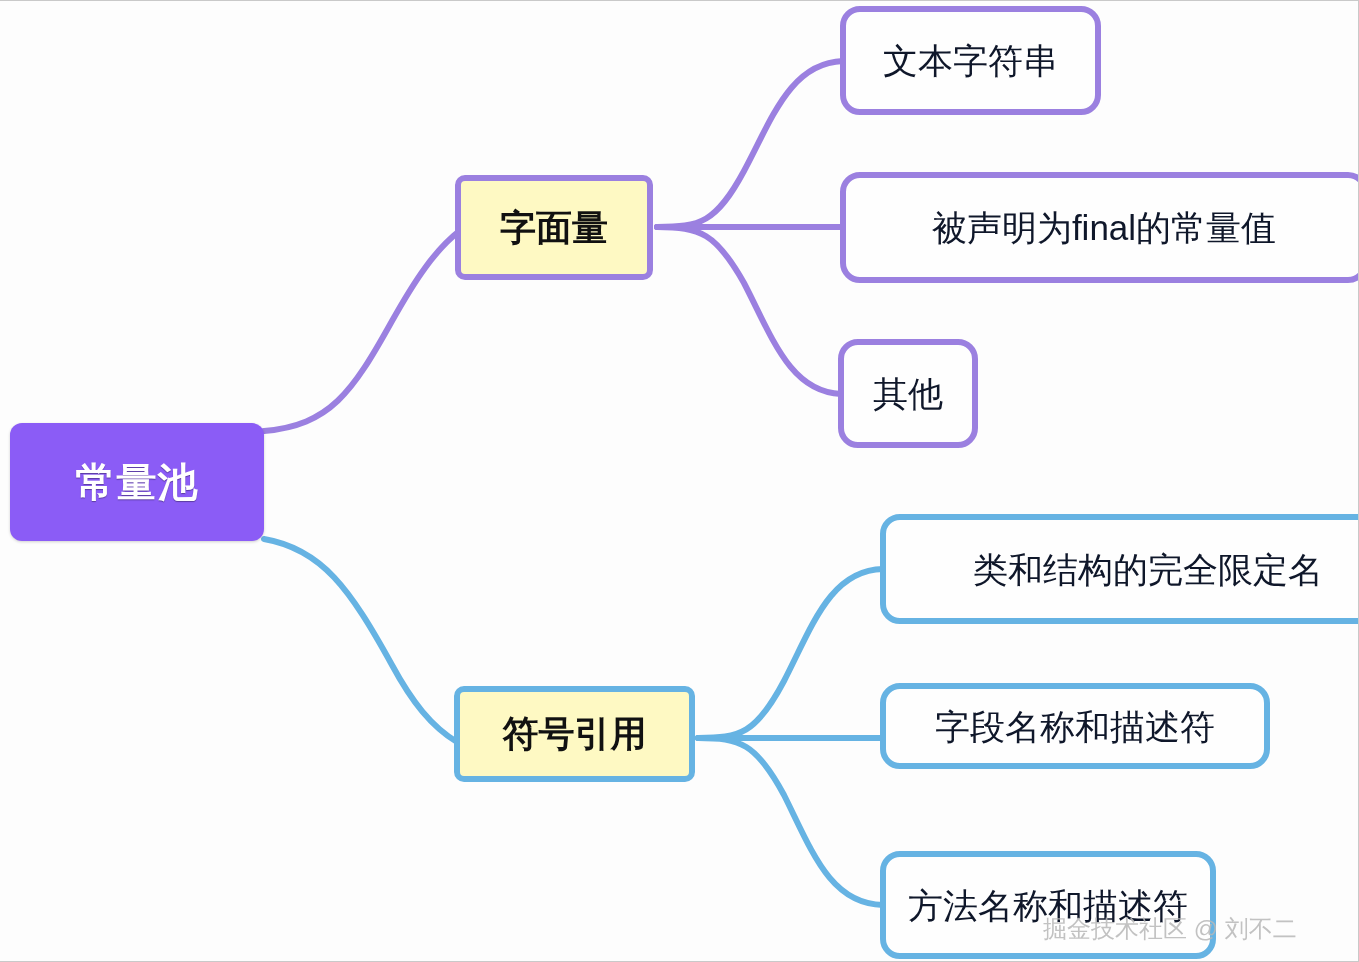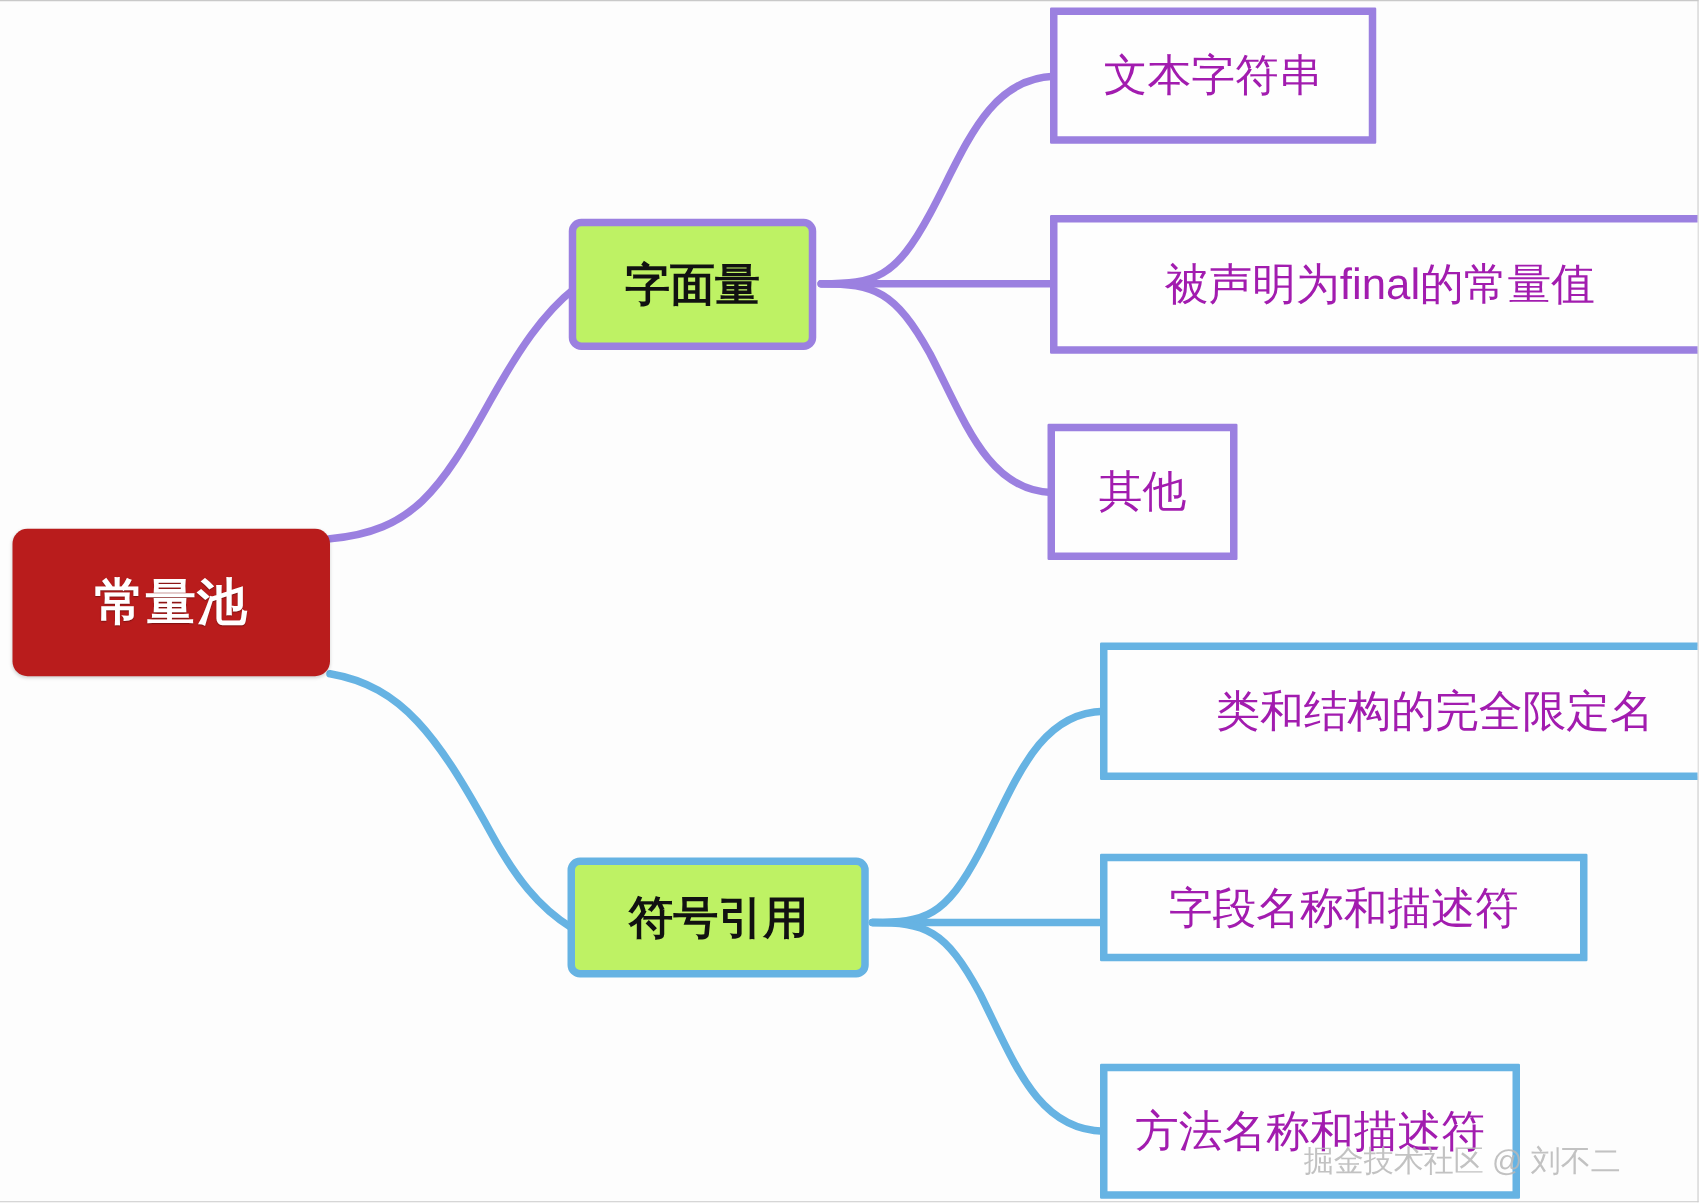--- a/index.html
+++ b/index.html
@@ -44,36 +44,36 @@
     box-shadow: 0 1px 3px rgba(0,0,0,0.18);
     color: #ffffff;
     font-weight: bold;
     letter-spacing: 1px;
     text-shadow: 0 1px 1px rgba(0,0,0,0.35);
   }
   .node-root .label { font-size: 40px; line-height: 1; }
 
   
   .node-branch {
-    background: #bef264;
+    background: #fef9c3;
     border-style: solid;
     border-width: 6px;
     border-radius: 10px;
     color: #111111;
     font-weight: bold;
   }
   .node-branch .label { font-size: 36px; line-height: 1; }
 
   
   .node-leaf {
     background: #fefefe;
     border-style: solid;
     border-width: 6px;
-    border-radius: 1px;
-    color: #a21caf;
+    border-radius: 20px;
+    color: #0f172a;
     font-weight: normal;
   }
   .node-leaf .label { font-size: 35px; line-height: 1; white-space: nowrap; }
 
   .watermark {
     position: absolute;
     z-index: 8;
     color: #b8b8b8;
     font-size: 24px;
     white-space: nowrap;
@@ -94,35 +94,35 @@
 
     <path d="M 657 226 C 700 226, 716 222, 744 170 C 772 118, 790 62, 843 60" fill="none" stroke="#9b80e0" stroke-width="6" stroke-linecap="round"></path>
     <path d="M 657 226 L 843 226" fill="none" stroke="#9b80e0" stroke-width="6" stroke-linecap="round"></path>
     <path d="M 657 226 C 700 226, 716 232, 744 282 C 772 336, 790 391, 841 393" fill="none" stroke="#9b80e0" stroke-width="6" stroke-linecap="round"></path>
 
     <path d="M 698 737 C 740 737, 756 733, 784 680 C 812 626, 830 569, 883 568" fill="none" stroke="#66b3e3" stroke-width="6" stroke-linecap="round"></path>
     <path d="M 698 737 L 883 737" fill="none" stroke="#66b3e3" stroke-width="6" stroke-linecap="round"></path>
     <path d="M 698 737 C 740 737, 756 742, 784 794 C 812 850, 830 903, 883 904" fill="none" stroke="#66b3e3" stroke-width="6" stroke-linecap="round"></path>
   </svg>
 
-  <div class="node node-root" id="n-root" style="left: 10px; top: 422px; width: 254px; height: 118px; background: #b91c1c; color: rgb(255, 255, 255);">
+  <div class="node node-root" id="n-root" style="left: 10px; top: 422px; width: 254px; height: 118px; background: #8b5cf6; color: rgb(255, 255, 255);">
     <span class="label">常量池</span>
   </div>
 
   <div class="node node-branch" id="n-branch-0" style="left: 455px; top: 174px; width: 198px; height: 105px; border-color: rgb(155, 128, 224);">
     <span class="label">字面量</span>
   </div>
 
   <div class="node node-leaf" id="n-leaf-0-0" style="left: 840px; top: 5px; width: 261px; height: 109px; border-color: rgb(155, 128, 224);">
     <span class="label">文本字符串</span>
   </div>
   <div class="node node-leaf" id="n-leaf-0-1" style="left: 840px; top: 171px; width: 528px; height: 111px; border-color: rgb(155, 128, 224);">
     <span class="label">被声明为final的常量值</span>
   </div>
-  <div class="node node-leaf" id="n-leaf-0-2" style="left: 838px; top: 338px; width: 152px; height: 109px; border-color: rgb(155, 128, 224);">
+  <div class="node node-leaf" id="n-leaf-0-2" style="left: 838px; top: 338px; width: 140px; height: 109px; border-color: rgb(155, 128, 224);">
     <span class="label">其他</span>
   </div>
 
   <div class="node node-branch" id="n-branch-1" style="left: 454px; top: 685px; width: 241px; height: 96px; border-color: rgb(102, 179, 227);">
     <span class="label">符号引用</span>
   </div>
 
   <div class="node node-leaf" id="n-leaf-1-0" style="left: 880px; top: 513px; width: 536px; height: 110px; border-color: rgb(102, 179, 227);">
     <span class="label">类和结构的完全限定名</span>
   </div>

